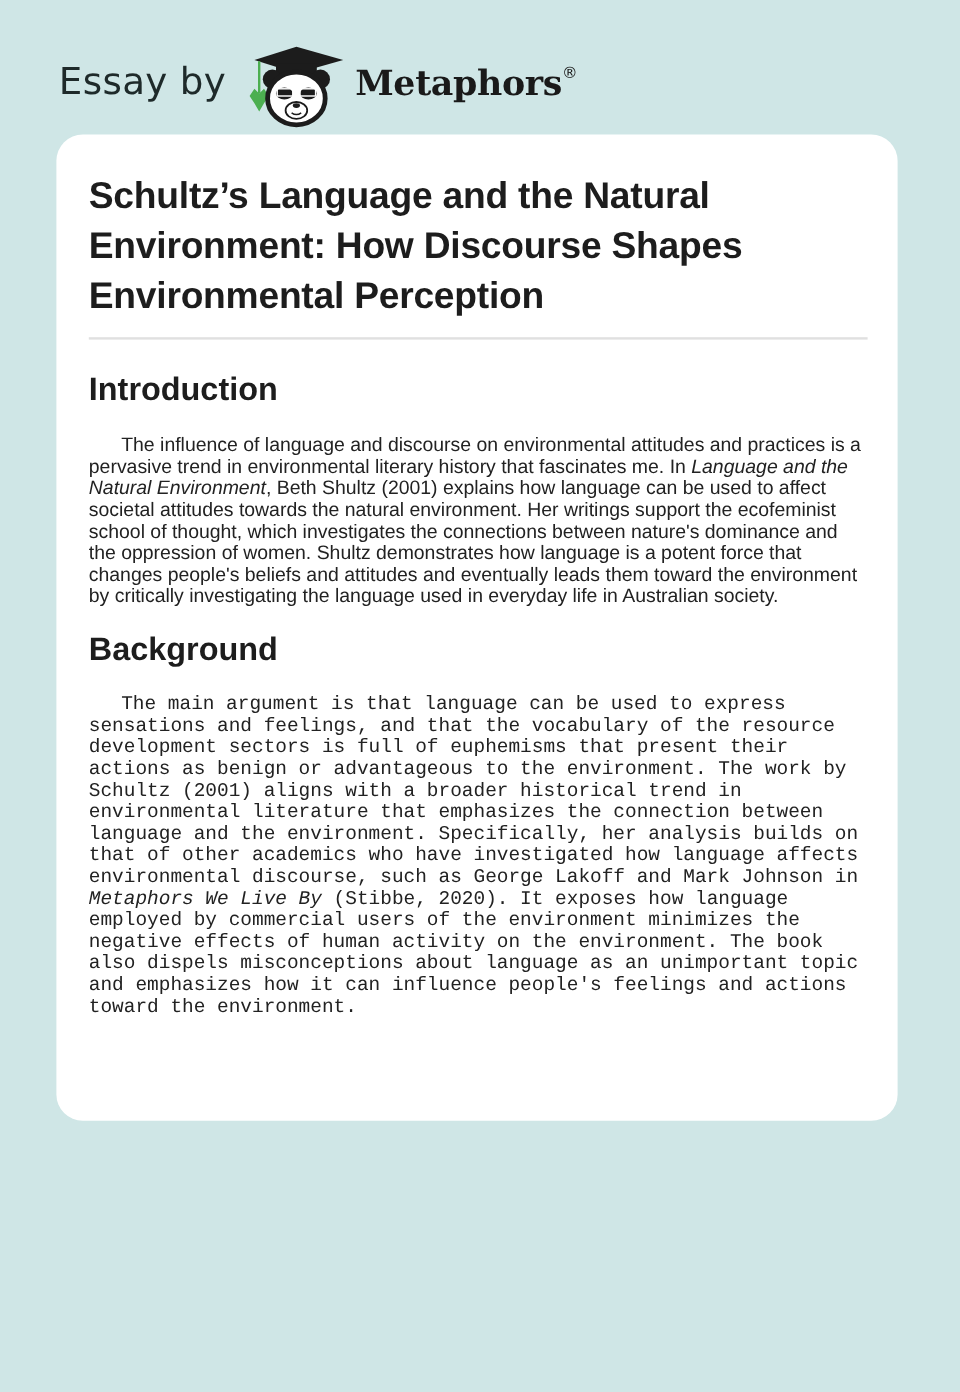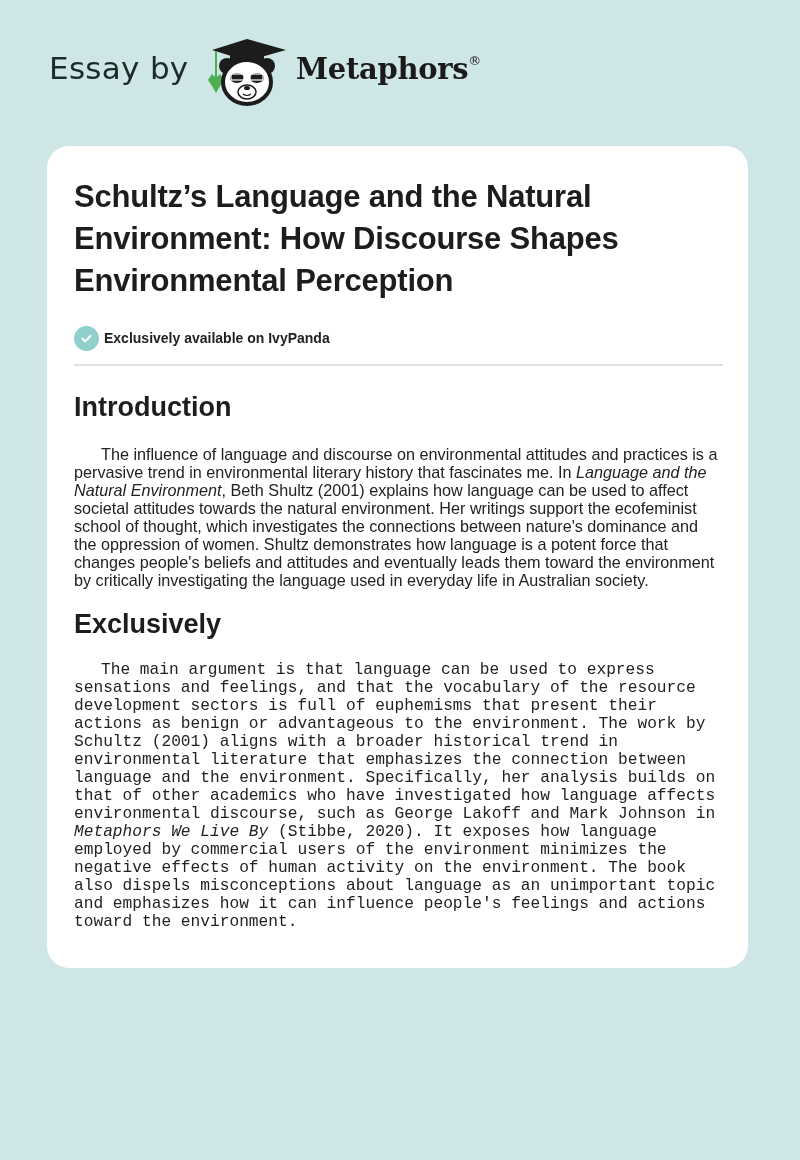--- a/index.html
+++ b/index.html
@@ -22,21 +22,21 @@
   .logo-icon {
     position: absolute; left: 202px; top: 36px; width: 90px; height: 72px;
   }
   .brand {
     position: absolute; left: 296px; top: 52px;
     font-family: "DejaVu Serif", serif; font-weight: bold;
     font-size: 29px; color: #1a1a1a; letter-spacing: -0.3px;
   }
   .brand sup { font-size: 13px; vertical-align: 14px; font-family: "DejaVu Sans", sans-serif; font-weight: normal; }
   .card {
-    position: absolute; left: 47px; top: 146px; width: 701px; height: 822px;
+    position: absolute; left: 47px; top: 112px; width: 701px; height: 822px;
     background: #ffffff; border-radius: 22px;
   }
   .inner { position: absolute; left: 27px; top: 30px; width: 649px; }
   h1 {
     margin: 0; font-size: 31px; line-height: 42px; font-weight: bold; color: #1d1d1d;
     letter-spacing: -0.2px;
   }
   .exclusive {
     margin-top: 23px; display: flex; align-items: center; height: 26px;
   }
@@ -85,30 +85,22 @@
       <path d="M41,58 Q45,61 49,58" fill="none" stroke="#1c1c1c" stroke-width="1.2"></path>
     </svg>
   </div>
   <div class="brand"><span>Metaphors</span><sup>®</sup></div>
 </div>
 
 <div class="card">
   <div class="inner">
     <h1>Schultz’s Language and the Natural Environment: How Discourse Shapes Environmental Perception</h1>
 
-    <div class="exclusive">
-      <div class="check">
-        <svg width="13" height="13" viewBox="0 0 13 13">
-          <path d="M2.5,6.8 L5.3,9.4 L10.5,3.8" fill="none" stroke="#ffffff" stroke-width="2" stroke-linecap="round" stroke-linejoin="round"></path>
-        </svg>
-      </div>
-      <span class="exclusive-text">Exclusively available on IvyPanda</span>
-    </div>
 
     <div class="divider"></div>
 
     <h2 class="intro-h">Introduction</h2>
     <p class="intro-p"><span>The influence of language and discourse on environmental attitudes and practices is a pervasive trend in environmental literary history that fascinates me. In </span><em>Language and the Natural Environment</em><span>, Beth Shultz (2001) explains how language can be used to affect societal attitudes towards the natural environment. Her writings support the ecofeminist school of thought, which investigates the connections between nature's dominance and the oppression of women. Shultz demonstrates how language is a potent force that changes people's beliefs and attitudes and eventually leads them toward the environment by critically investigating the language used in everyday life in Australian society.</span></p>
 
-    <h2 class="bg-h">Exclusively</h2>
+    <h2 class="bg-h">Background</h2>
     <p class="bg-p"><span>The main argument is that language can be used to express sensations and feelings, and that the vocabulary of the resource development sectors is full of euphemisms that present their actions as benign or advantageous to the environment. The work by Schultz (2001) aligns with a broader historical trend in environmental literature that emphasizes the connection between language and the environment. Specifically, her analysis builds on that of other academics who have investigated how language affects environmental discourse, such as George Lakoff and Mark Johnson in </span><em>Metaphors We Live By</em><span> (Stibbe, 2020). It exposes how language employed by commercial users of the environment minimizes the negative effects of human activity on the environment. The book also dispels misconceptions about language as an unimportant topic and emphasizes how it can influence people's feelings and actions toward the environment.</span></p>
   </div>
 </div>
 
 </body></html>

